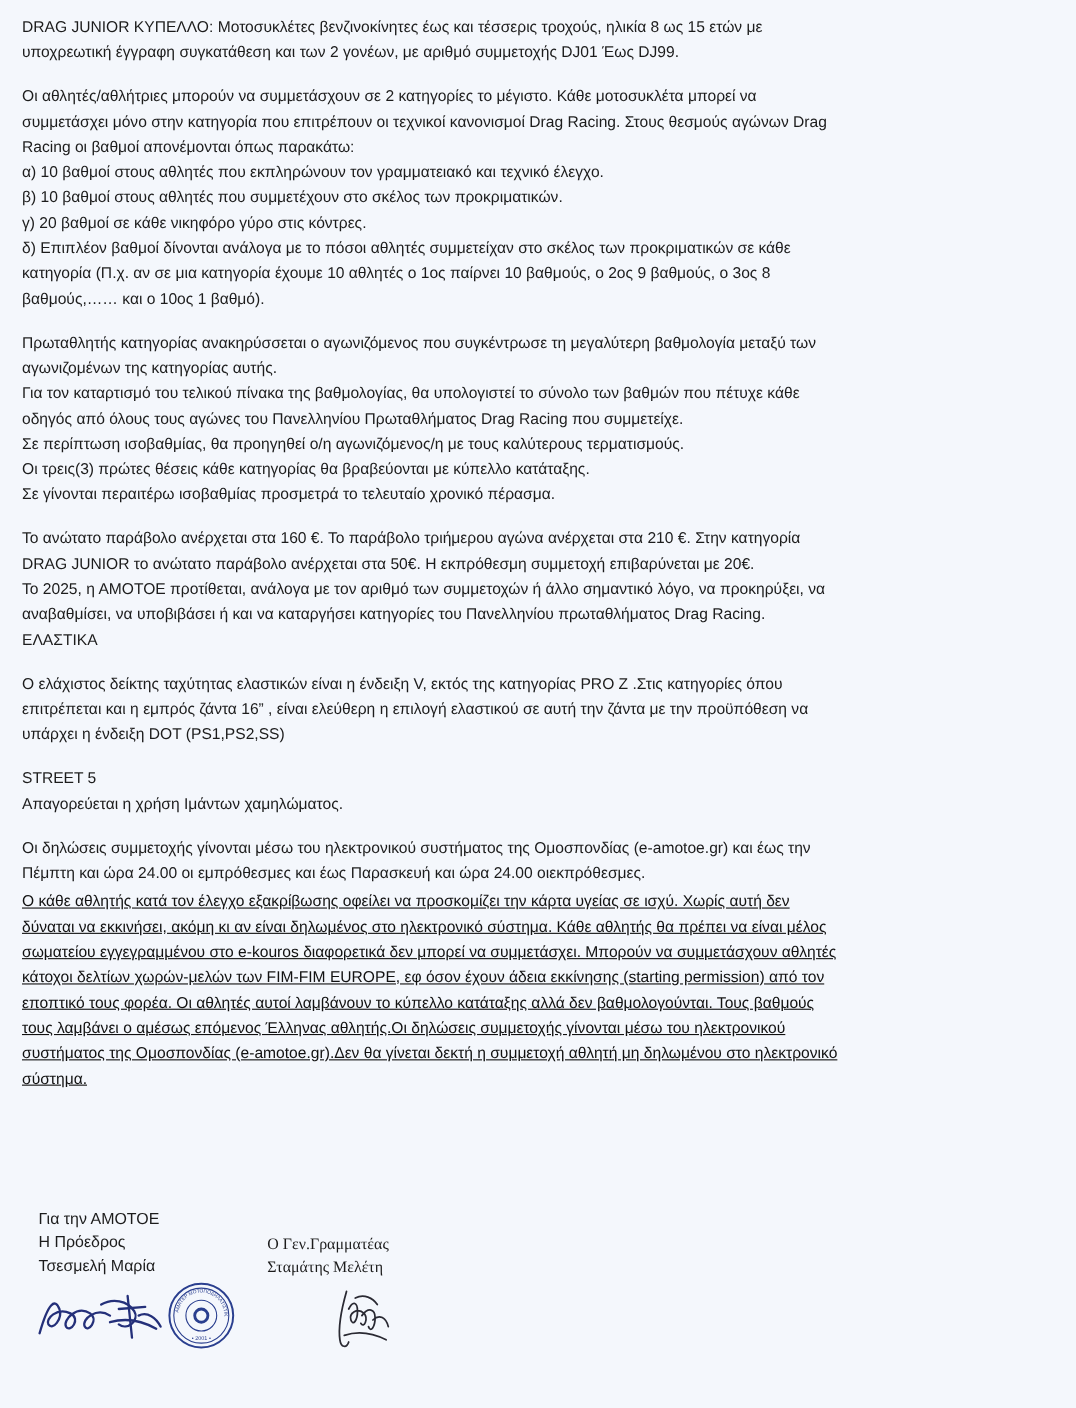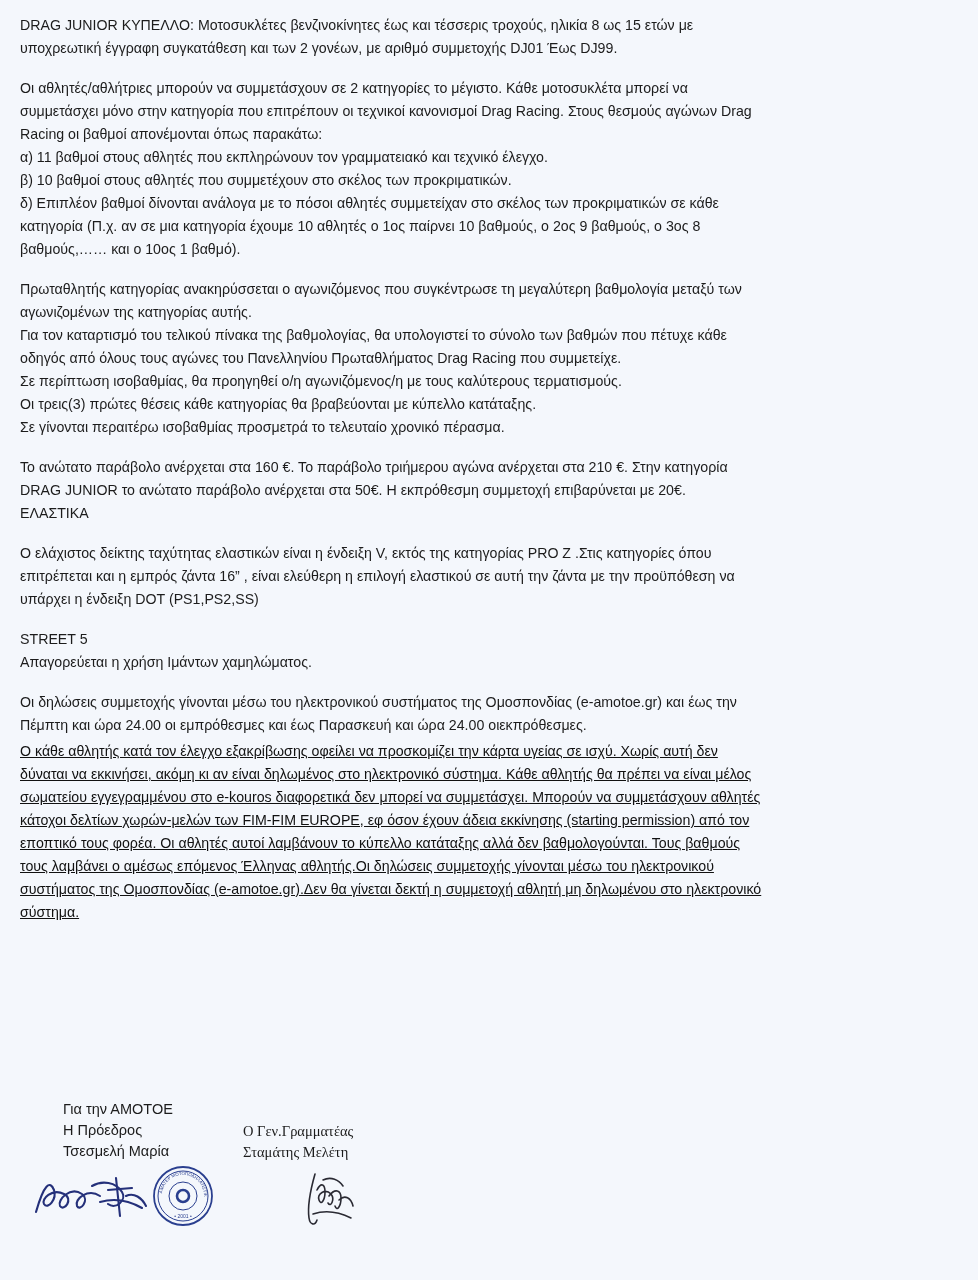--- a/index.html
+++ b/index.html
@@ -52,21 +52,20 @@
   .sig-block {
     position: absolute;
     font-size: 14.5px;
     line-height: 1.45;
     color: #1c1c1c;
     white-space: pre-line;
   }
   .sig-left {
     left: 35px;
     top: 14px;
-    margin-left: 28px;
   }
   .sig-right {
     left: 243px;
     top: 36px;
     font-family: Liberation Serif, serif;
   }
   .sig-img {
     position: absolute;
   }
   .stamp {
@@ -91,33 +90,35 @@
 </style>
 </head>
 <body>
 
 <div class="page">
 
   <div class="para">DRAG JUNIOR ΚΥΠΕΛΛΟ: Μοτοσυκλέτες βενζινοκίνητες έως και τέσσερις τροχούς, ηλικία 8 ως 15 ετών με υποχρεωτική έγγραφη συγκατάθεση και των 2 γονέων, με αριθμό συμμετοχής DJ01 Έως DJ99.</div>
   <div class="gap"></div>
 
   <div class="para">Οι αθλητές/αθλήτριες μπορούν να συμμετάσχουν σε 2 κατηγορίες το μέγιστο. Κάθε μοτοσυκλέτα μπορεί να συμμετάσχει μόνο στην κατηγορία που επιτρέπουν οι τεχνικοί κανονισμοί Drag Racing. Στους θεσμούς αγώνων Drag Racing οι βαθμοί απονέμονται όπως παρακάτω:</div>
-  <div class="para">α) 11 βαθμοί στους αθλητές που εκπληρώνουν τον γραμματειακό και τεχνικό έλεγχο.</div>
+  <div class="para">α) 10 βαθμοί στους αθλητές που εκπληρώνουν τον γραμματειακό και τεχνικό έλεγχο.</div>
   <div class="para">β) 10 βαθμοί στους αθλητές που συμμετέχουν στο σκέλος των προκριματικών.</div>
+  <div class="para">γ) 20 βαθμοί σε κάθε νικηφόρο γύρο στις κόντρες.</div>
   <div class="para">δ) Επιπλέον βαθμοί δίνονται ανάλογα με το πόσοι αθλητές συμμετείχαν στο σκέλος των προκριματικών σε κάθε κατηγορία (Π.χ. αν σε μια κατηγορία έχουμε 10 αθλητές ο 1ος παίρνει 10 βαθμούς, ο 2ος 9 βαθμούς, ο 3ος 8 βαθμούς,…… και ο 10ος 1 βαθμό).</div>
   <div class="gap"></div>
 
   <div class="para">Πρωταθλητής κατηγορίας ανακηρύσσεται ο αγωνιζόμενος που συγκέντρωσε τη μεγαλύτερη βαθμολογία μεταξύ των αγωνιζομένων της κατηγορίας αυτής.</div>
   <div class="para">Για τον καταρτισμό του τελικού πίνακα της βαθμολογίας, θα υπολογιστεί το σύνολο των βαθμών που πέτυχε κάθε οδηγός από όλους τους αγώνες του Πανελληνίου Πρωταθλήματος Drag Racing που συμμετείχε.</div>
   <div class="para">Σε περίπτωση ισοβαθμίας, θα προηγηθεί ο/η αγωνιζόμενος/η με τους καλύτερους τερματισμούς.</div>
   <div class="para">Οι τρεις(3) πρώτες θέσεις κάθε κατηγορίας θα βραβεύονται με κύπελλο κατάταξης.</div>
   <div class="para">Σε γίνονται περαιτέρω ισοβαθμίας προσμετρά το τελευταίο χρονικό πέρασμα.</div>
   <div class="gap"></div>
 
   <div class="para">Το ανώτατο παράβολο ανέρχεται στα 160 €. Το παράβολο τριήμερου αγώνα ανέρχεται στα 210 €. Στην κατηγορία DRAG JUNIOR το ανώτατο παράβολο ανέρχεται στα 50€. Η εκπρόθεσμη συμμετοχή επιβαρύνεται με 20€.</div>
+  <div class="para">Το 2025, η ΑΜΟΤΟΕ προτίθεται, ανάλογα με τον αριθμό των συμμετοχών ή άλλο σημαντικό λόγο, να προκηρύξει, να αναβαθμίσει, να υποβιβάσει ή και να καταργήσει κατηγορίες του Πανελληνίου πρωταθλήματος Drag Racing.</div>
   <div class="para">ΕΛΑΣΤΙΚΑ</div>
   <div class="gap"></div>
 
   <div class="para">Ο ελάχιστος δείκτης ταχύτητας ελαστικών είναι η ένδειξη V, εκτός της κατηγορίας PRO Z .Στις κατηγορίες όπου επιτρέπεται και η εμπρός ζάντα 16” , είναι ελεύθερη η επιλογή ελαστικού σε αυτή την ζάντα με την προϋπόθεση να υπάρχει η ένδειξη DOT (PS1,PS2,SS)</div>
   <div class="gap"></div>
 
   <div class="para">STREET 5</div>
   <div class="para">Απαγορεύεται η χρήση Ιμάντων χαμηλώματος.</div>
   <div class="gap"></div>
 

